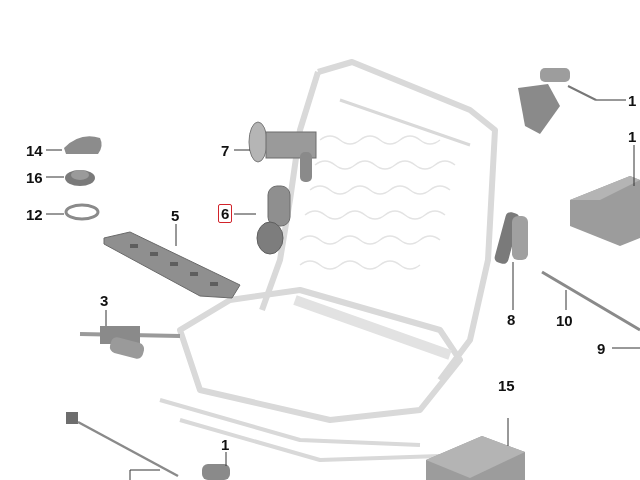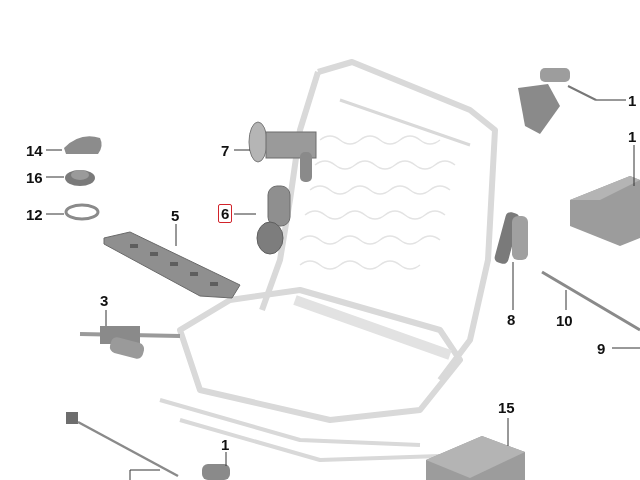--- a/index.html
+++ b/index.html
@@ -121,15 +121,15 @@
   <span class="label" style="left:26px;top:207px;">12</span>
   <span class="label" style="left:171px;top:208px;">5</span>
   <span class="label highlight" style="left:218px;top:204px;">6</span>
   <span class="label" style="left:221px;top:143px;">7</span>
   <span class="label" style="left:100px;top:293px;">3</span>
   <span class="label" style="left:507px;top:312px;">8</span>
   <span class="label" style="left:556px;top:313px;">10</span>
   <span class="label" style="left:597px;top:341px;">9</span>
   <span class="label" style="left:628px;top:93px;">1</span>
   <span class="label" style="left:628px;top:129px;">1</span>
-  <span class="label" style="left:498px;top:400px;text-align:center;">15</span>
+  <span class="label" style="left:498px;top:378px;text-align:center;">15</span>
   <span class="label" style="left:221px;top:437px;">1</span>
 </div>
 
 </body></html>

